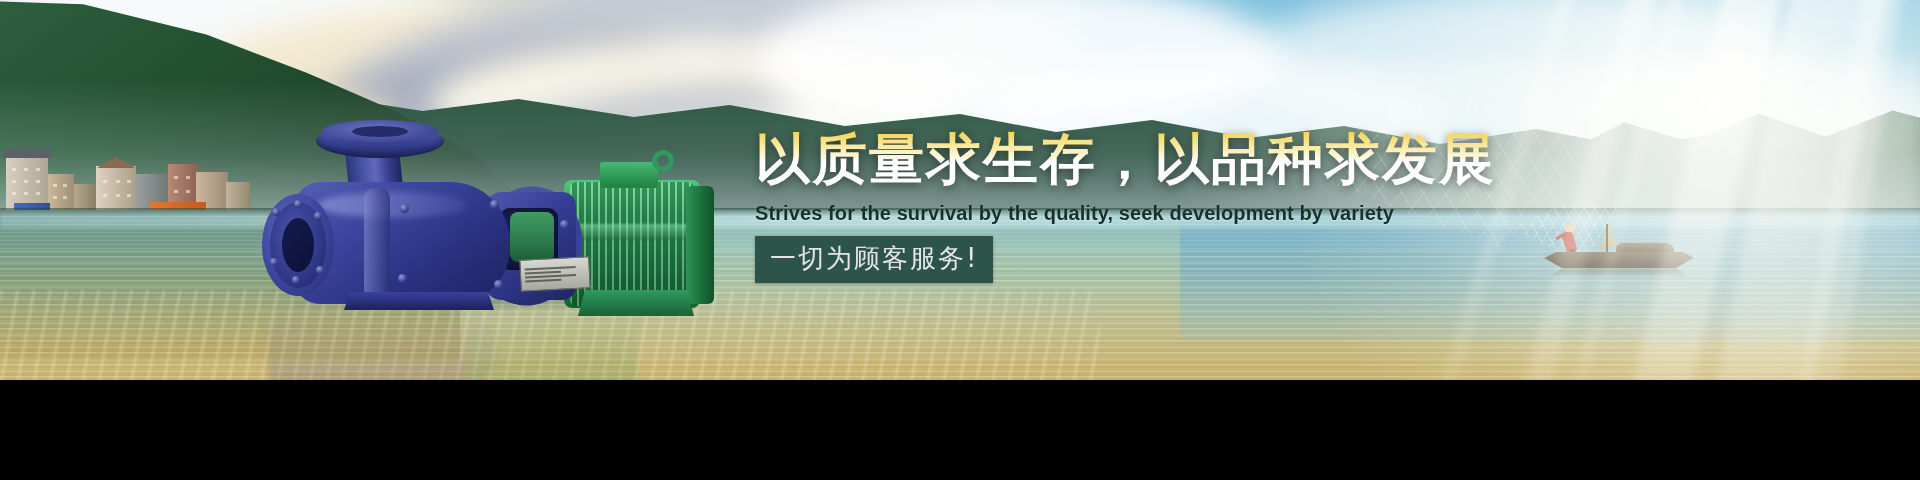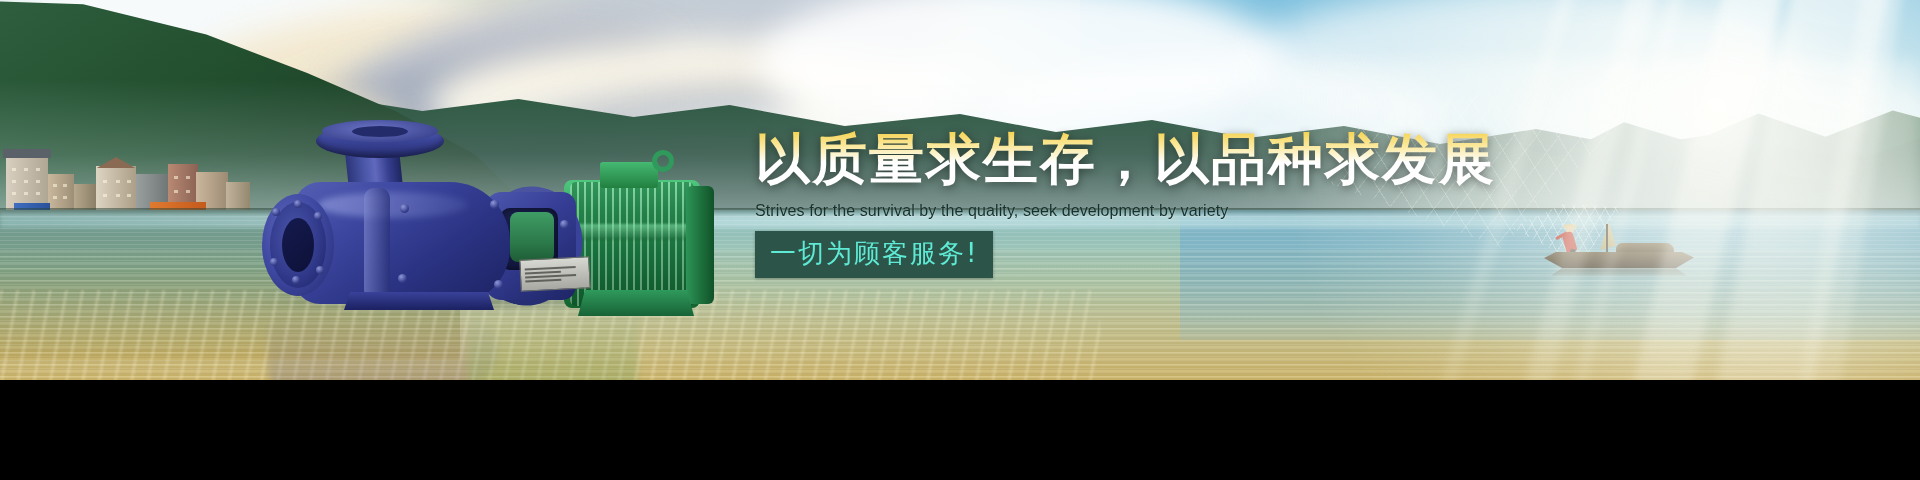--- a/index.html
+++ b/index.html
@@ -399,29 +399,29 @@
     font-size:55px;line-height:1.08;font-weight:700;letter-spacing:2px;
     background:linear-gradient(to bottom,#f5d14a 0%,#fbe89a 26%,#ffffff 55%,#ffffff 100%);
     -webkit-background-clip:text;background-clip:text;
     color:transparent;-webkit-text-fill-color:transparent;
     filter:drop-shadow(0 2px 5px rgba(0,0,0,.45));
     white-space:nowrap;
     font-family:"DejaVu Sans","Liberation Sans",sans-serif;
   }
   .subline{
     margin-top:13px;
-    font-size:16px;font-weight:400;color:#16312c;letter-spacing:.1px;
+    font-size:20px;font-weight:700;color:#16312c;letter-spacing:.1px;
     text-shadow:0 1px 2px rgba(255,255,255,.35);
     white-space:nowrap;
     font-family:"Liberation Sans","DejaVu Sans",sans-serif;
   }
   .badge{
     display:inline-block;margin-top:11px;
     background:#2c5449;
-    color:#5eead4;font-size:26px;font-weight:400;letter-spacing:2px;
+    color:#e5e5e5;font-size:26px;font-weight:400;letter-spacing:2px;
     padding:5px 15px 7px 15px;
     font-family:"DejaVu Sans","Liberation Sans",sans-serif;
     box-shadow:0 1px 3px rgba(0,0,0,.28);
   }
 </style>
 </head>
 <body>
 
 <div class="banner">
 

